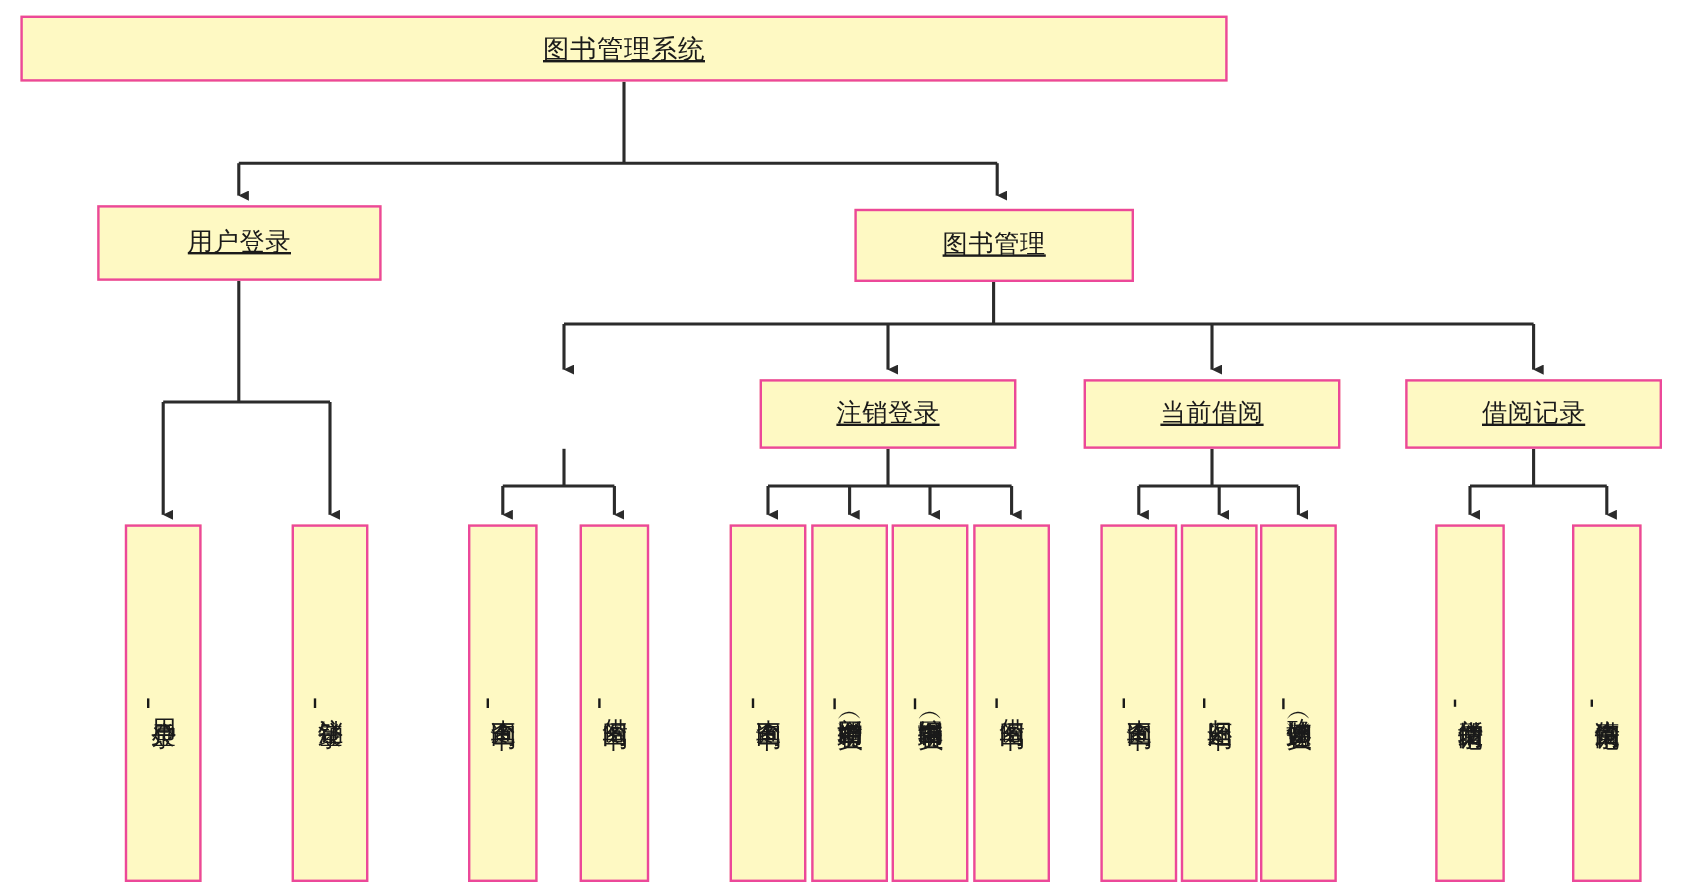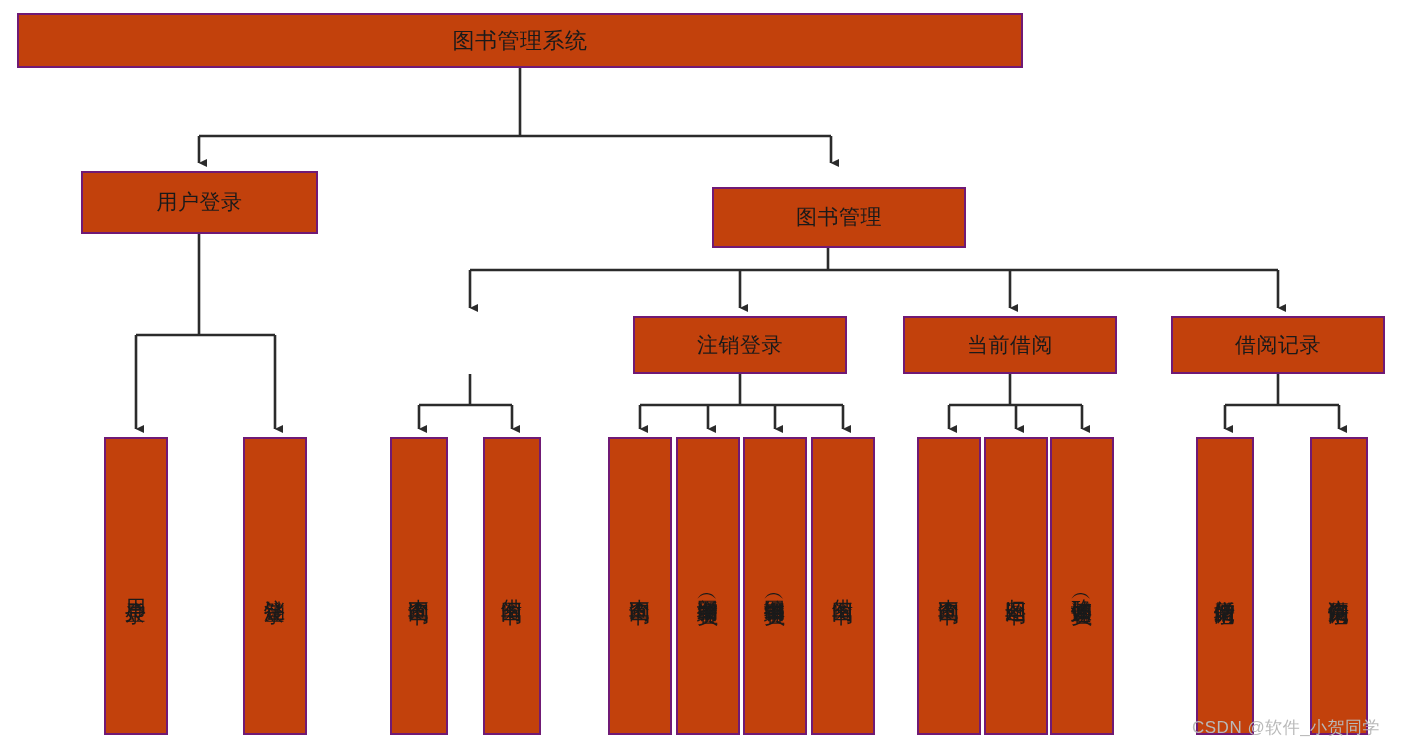--- a/index.html
+++ b/index.html
@@ -22,26 +22,27 @@
     position: absolute;
     left: 0;
     top: 0;
     width: 1405px;
     height: 747px;
     pointer-events: none;
   }
   .node {
     position: absolute;
     box-sizing: border-box;
-    border: 2px solid #701a75;
-    background: #c2410c;
+    border: 2px solid #ec4899;
+    background: #fef9c3;
     display: flex;
     align-items: center;
     justify-content: center;
     color: #1a1a1a;
+    text-decoration: underline;
   }
   .node-label {
     display: block;
     text-align: center;
     line-height: 1.18;
     letter-spacing: 0.5px;
   }
   
   .node.horizontal .node-label {
     writing-mode: horizontal-tb;
@@ -130,21 +131,21 @@
     </g>
   </svg>
 
   <div class="node horizontal root" style="left:17px; top:13px; width:1006px; height:55px;">
     <span class="node-label">图书管理系统</span>
   </div>
 
   <div class="node horizontal" style="left:81px; top:171px; width:237px; height:63px;">
     <span class="node-label">用户登录</span>
   </div>
-  <div class="node horizontal" style="left:712px; top:187px; width:254px; height:61px;">
+  <div class="node horizontal" style="left:712px; top:174px; width:233px; height:61px;">
     <span class="node-label">图书管理</span>
   </div>
 
   <div class="node horizontal" style="left:633px; top:316px; width:214px; height:58px;">
     <span class="node-label">注销登录</span>
   </div>
   <div class="node horizontal" style="left:903px; top:316px; width:214px; height:58px;">
     <span class="node-label">当前借阅</span>
   </div>
   <div class="node horizontal" style="left:1171px; top:316px; width:214px; height:58px;">
@@ -188,15 +189,14 @@
     <span class="node-label">确认归还（管理员）</span>
   </div>
 
   <div class="node vertical long" style="left:1196px; top:437px; width:58px; height:298px;">
     <span class="node-label">新增借阅记录</span>
   </div>
   <div class="node vertical long" style="left:1310px; top:437px; width:58px; height:298px;">
     <span class="node-label">查询借阅记录</span>
   </div>
 
-  <div class="watermark" style="left:1192px; top:716px;">CSDN @软件_小贺同学</div>
 
 </div>
 
 </body></html>

